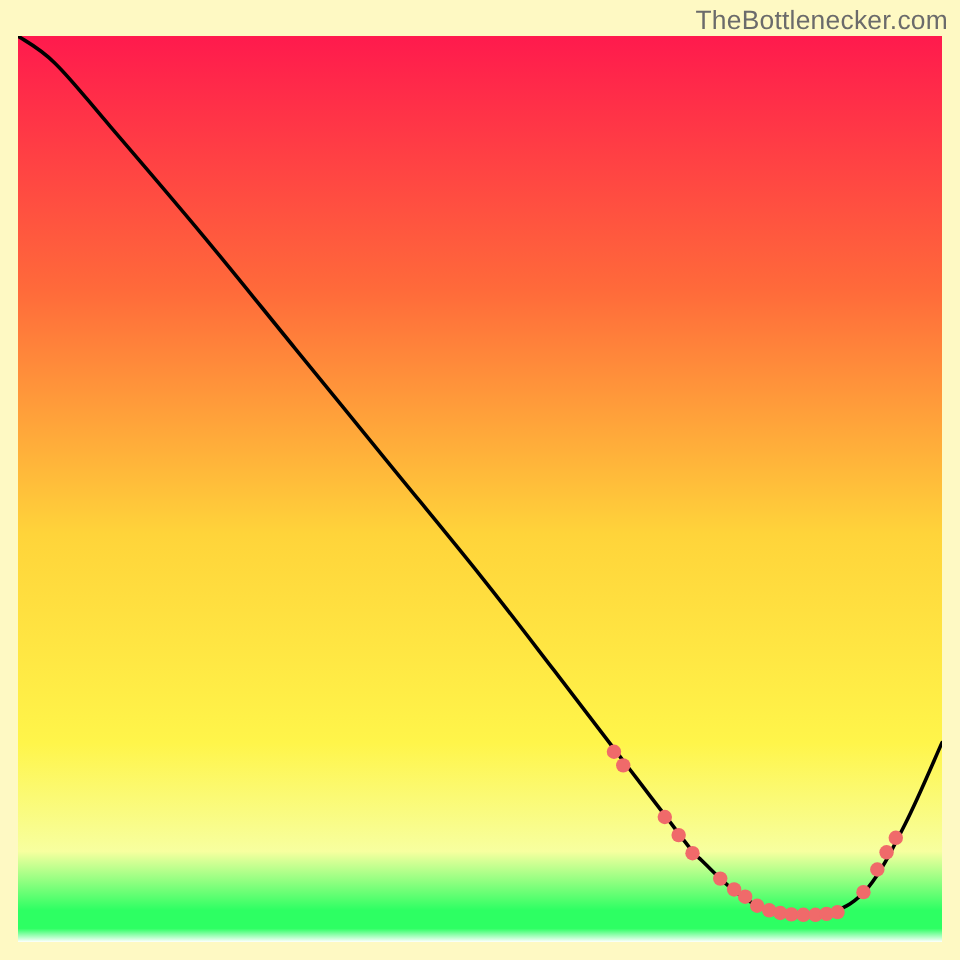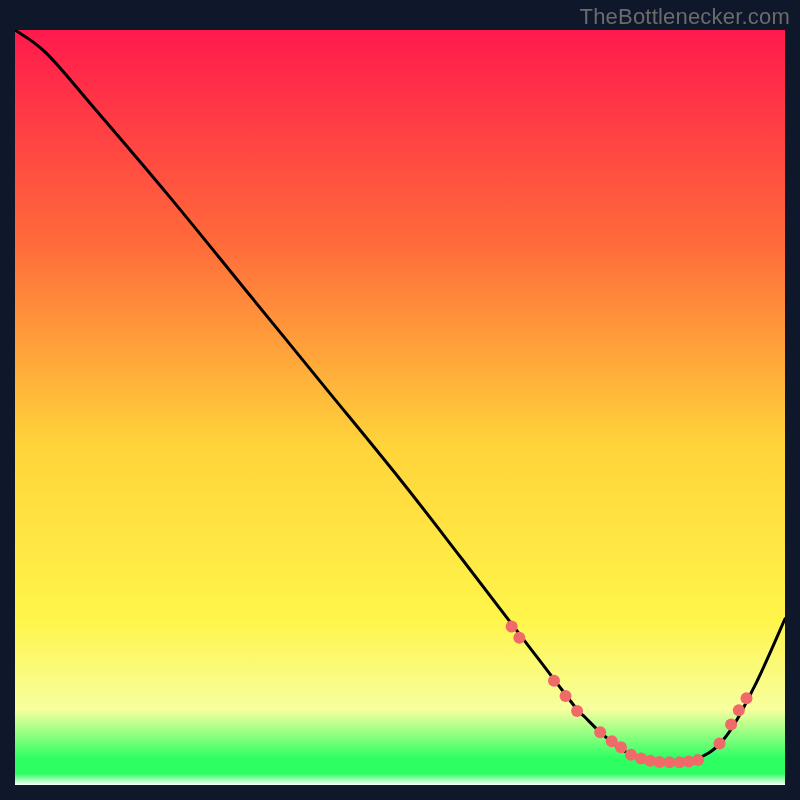--- a/index.html
+++ b/index.html
@@ -8,21 +8,21 @@
     width: 800px;
     height: 800px;
     background: #000;
     font-family: Arial, Helvetica, sans-serif;
     overflow: hidden;
   }
   .frame {
     position: relative;
     width: 800px;
     height: 800px;
-    background: #0f172a;
+    background: #fef9c3;
   }
   .attribution {
     position: absolute;
     top: 4px;
     right: 10px;
     color: #6b6b6b;
     font-size: 22px;
     font-weight: 400;
     letter-spacing: 0.2px;
   }

